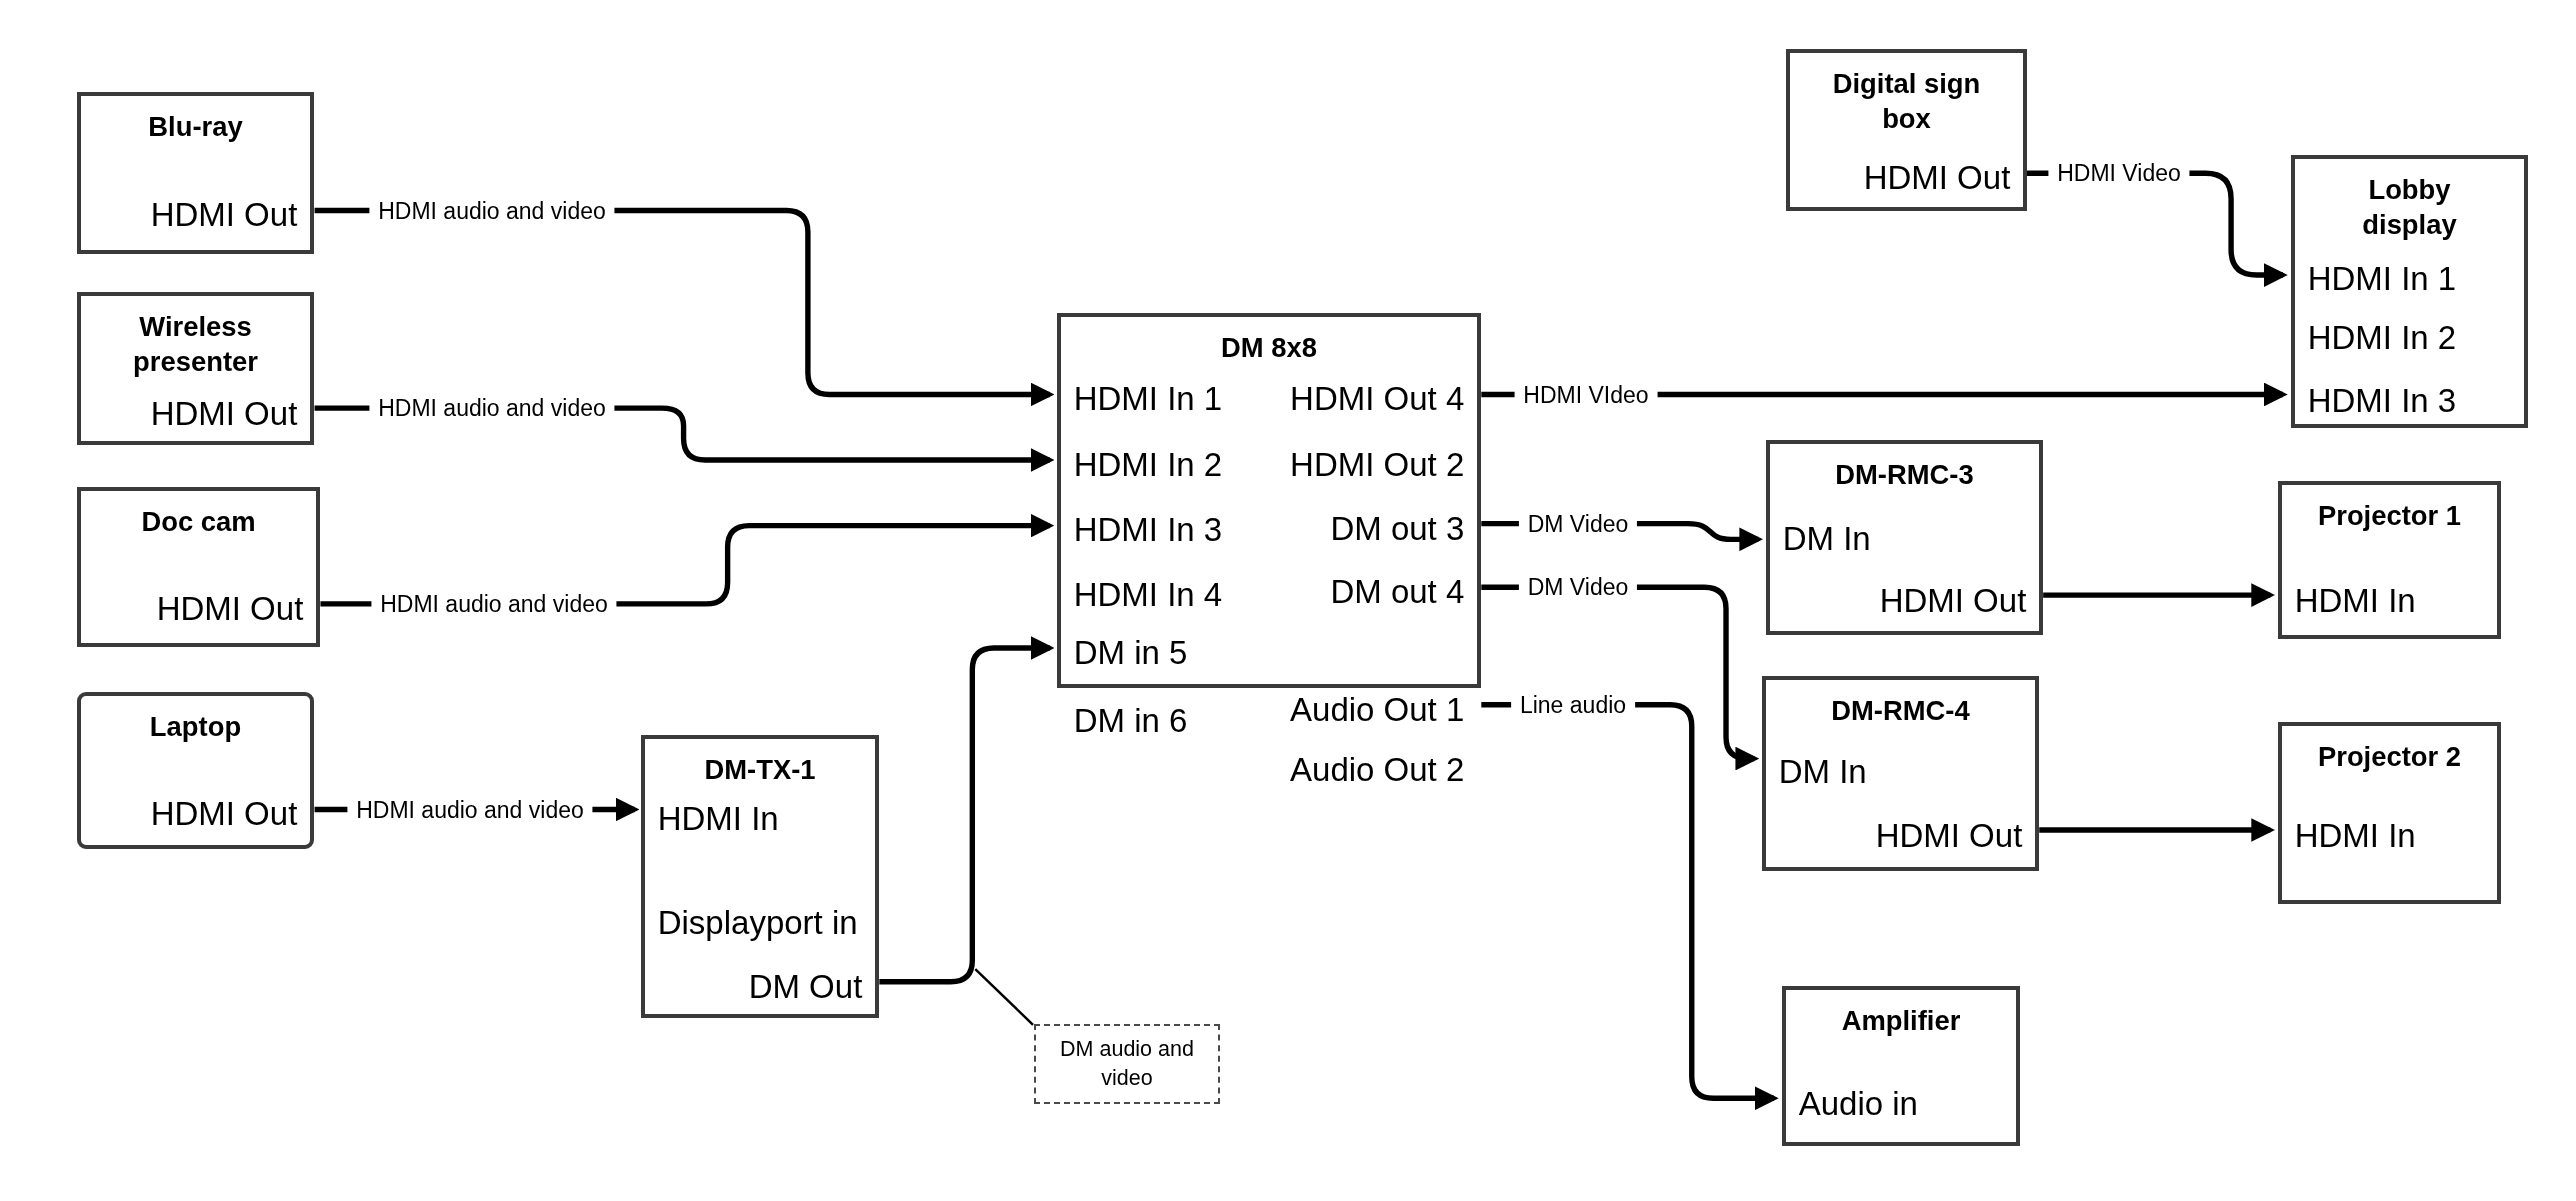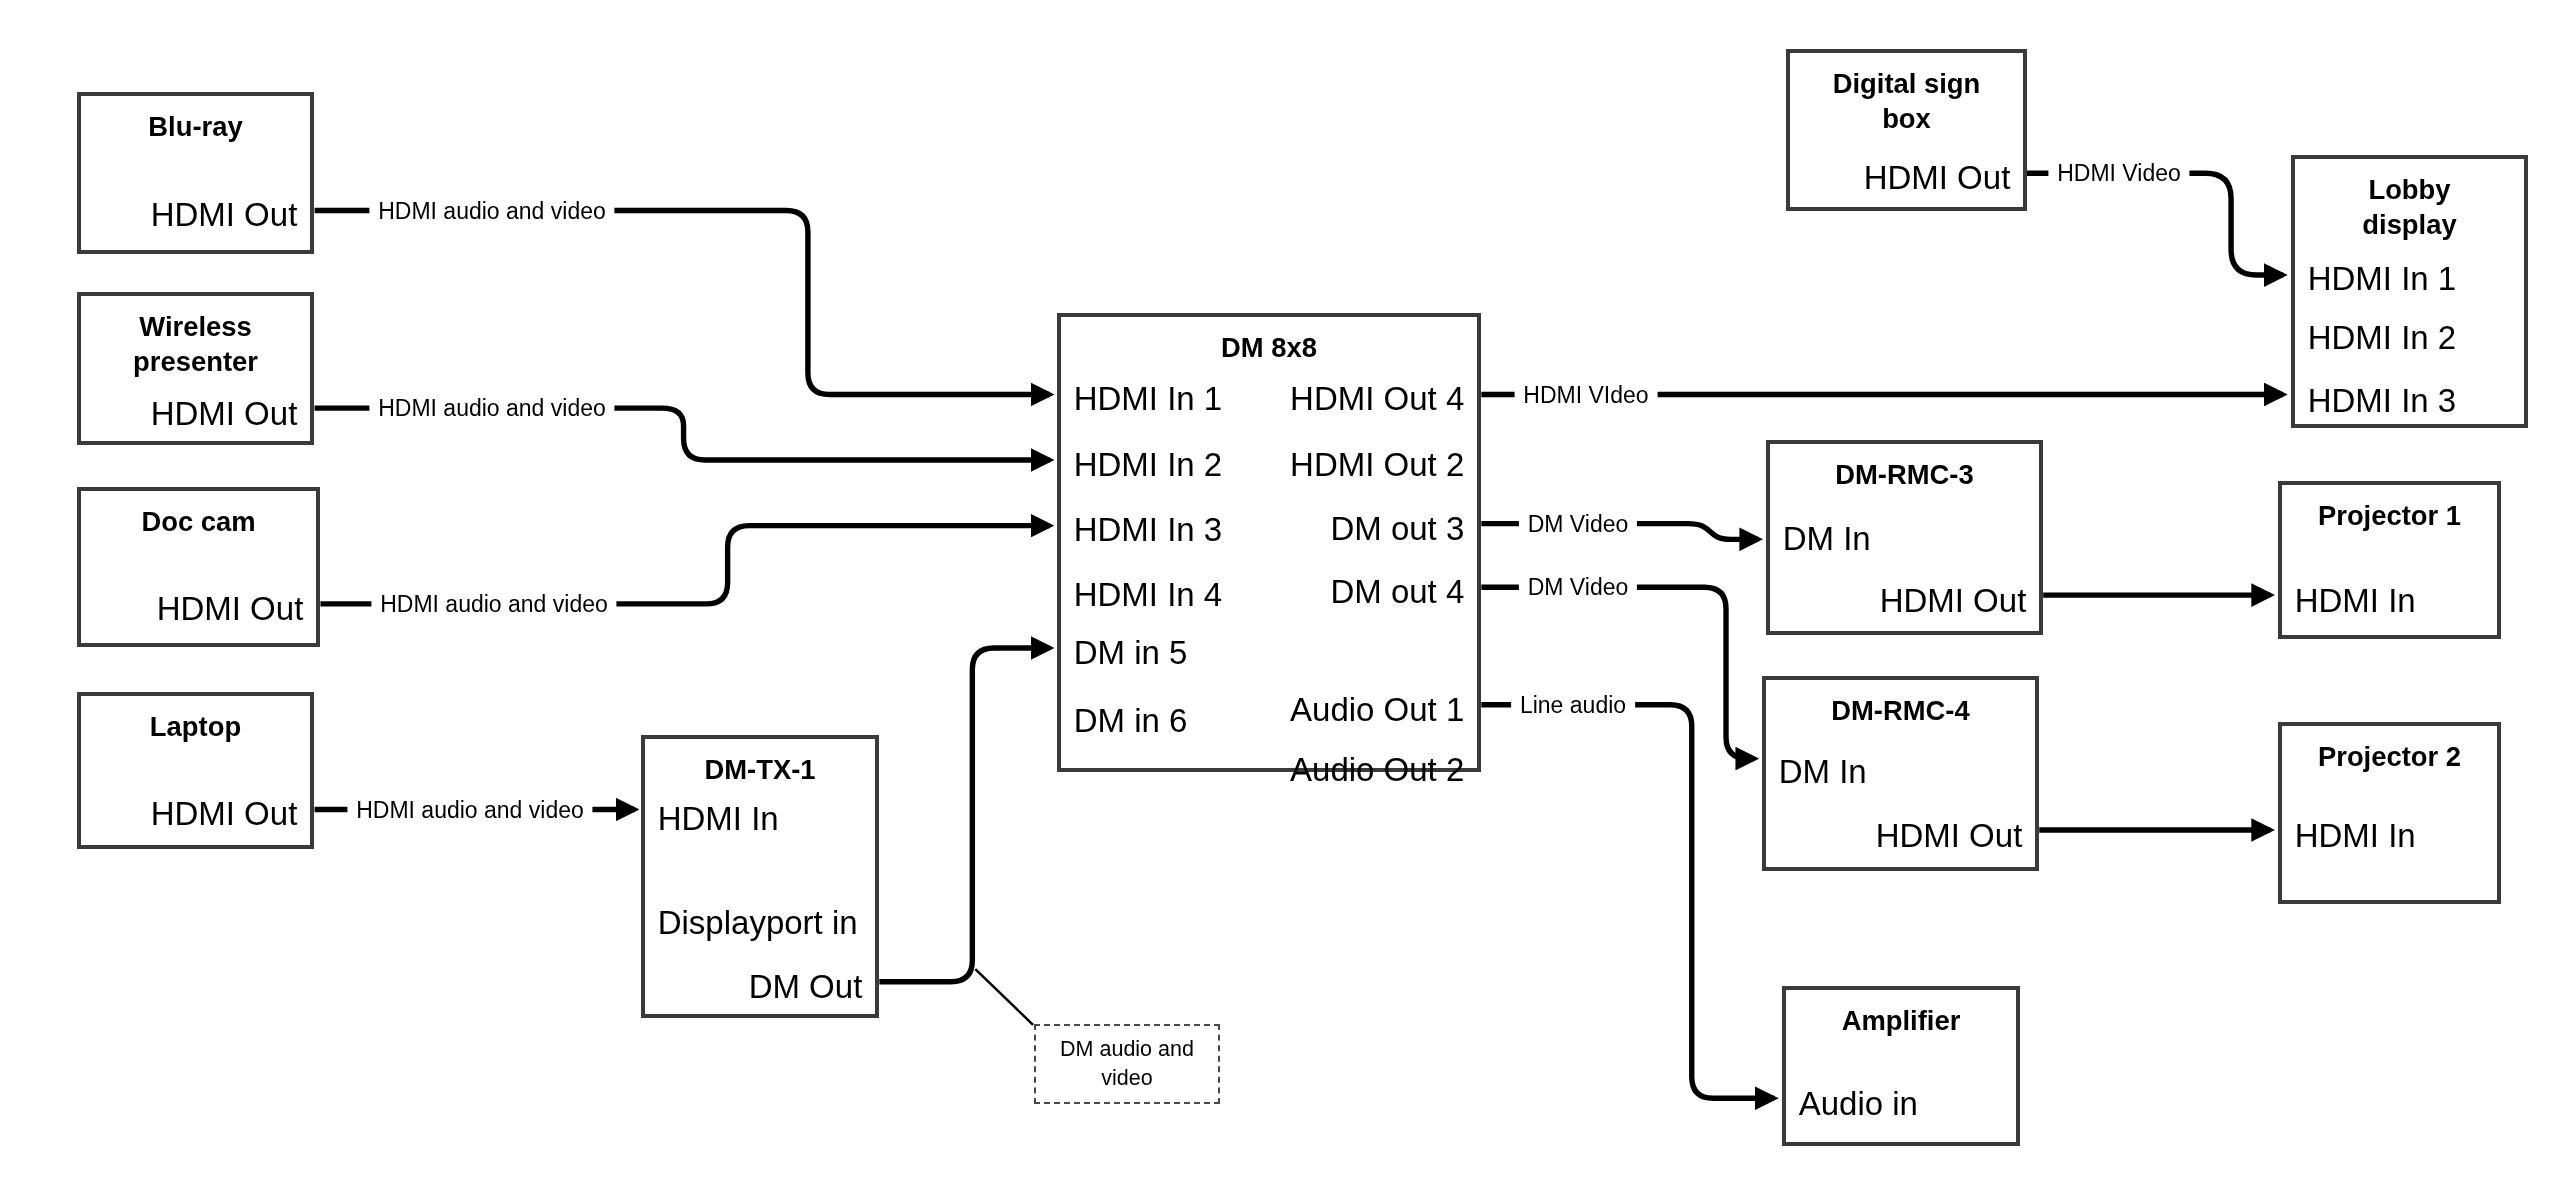--- a/index.html
+++ b/index.html
@@ -89,31 +89,31 @@
     </div>
     <div class="node" style="left: 77px; top: 292px; width: 237px; height: 153px;">
       <div class="node-title">Wireless
 presenter</div>
       <span class="port right" style="top: 117px;">HDMI Out</span>
     </div>
     <div class="node" style="left: 77px; top: 487px; width: 243px; height: 160px;">
       <div class="node-title">Doc cam</div>
       <span class="port right" style="top: 117px;">HDMI Out</span>
     </div>
-    <div class="node" style="left: 77px; top: 692px; width: 237px; height: 157px;">
+    <div class="node" style="left: 77px; top: 692px; width: 237px; height: 157px; border-radius: 9px;">
       <div class="node-title">Laptop</div>
       <span class="port right" style="top: 117px;">HDMI Out</span>
     </div>
     <div class="node" style="left: 641px; top: 735px; width: 238px; height: 283px;">
       <div class="node-title">DM-TX-1</div>
       <span class="port left" style="top: 79px;">HDMI In</span>
       <span class="port left" style="top: 151px; margin-top: 32px;">Displayport in</span>
       <span class="port right" style="top: 247px;">DM Out</span>
     </div>
-    <div class="node" style="left: 1057px; top: 313px; width: 424px; height: 459px;">
+    <div class="node" style="left: 1057px; top: 313px; width: 424px; height: 375px;">
       <div class="node-title">DM 8x8</div>
       <span class="port left" style="top: 81px;">HDMI In 1</span>
       <span class="port left" style="top: 147px;">HDMI In 2</span>
       <span class="port left" style="top: 212px;">HDMI In 3</span>
       <span class="port left" style="top: 277px;">HDMI In 4</span>
       <span class="port left" style="top: 335px;">DM in 5</span>
       <span class="port left" style="top: 403px;">DM in 6</span>
       <span class="port right" style="top: 81px;">HDMI Out 4</span>
       <span class="port right" style="top: 147px;">HDMI Out 2</span>
       <span class="port right" style="top: 211px;">DM out 3</span>

